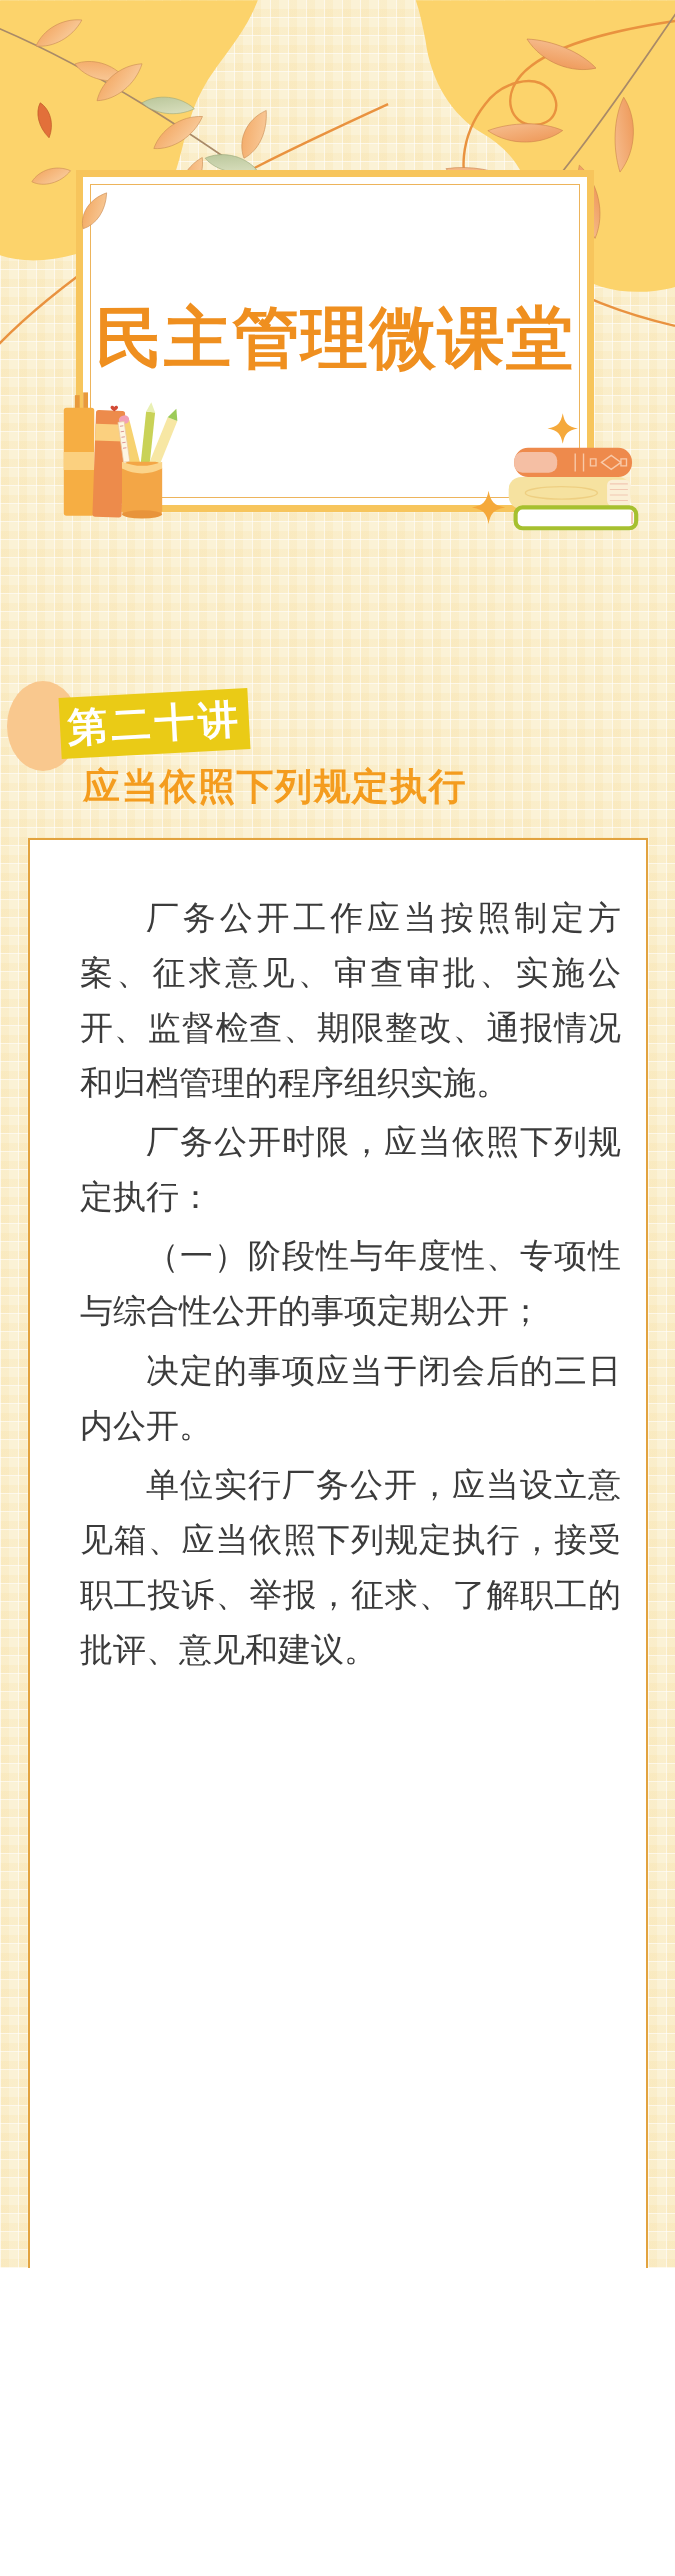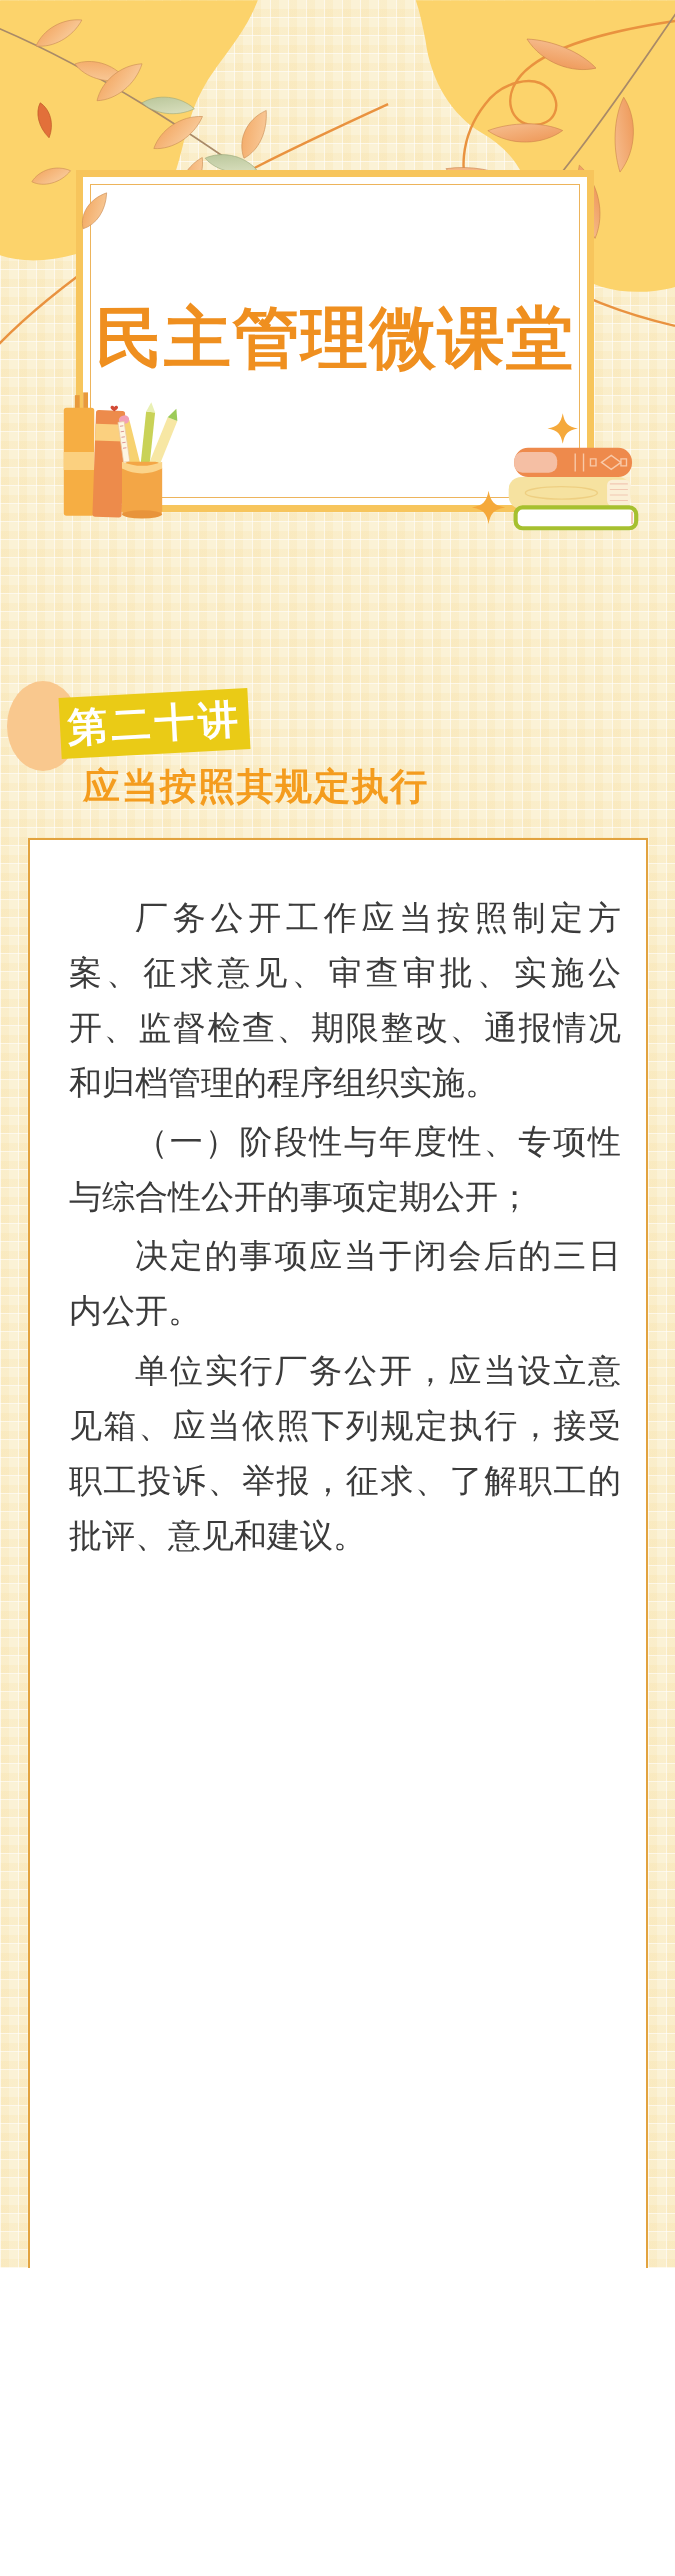--- a/index.html
+++ b/index.html
@@ -30,21 +30,21 @@
   .lecture-badge{position:absolute;left:60px;top:693px;width:189px;height:61px;
     background:#EACB16;transform:rotate(-3deg);display:flex;align-items:center;justify-content:center;
     z-index:2;}
   .lecture-badge span{font-size:40px;font-weight:bold;color:#ffffff;letter-spacing:3.5px;white-space:nowrap;}
   .section-subtitle{position:absolute;left:83px;top:762px;font-size:37px;font-weight:bold;
     color:#F49C1E;letter-spacing:1.4px;white-space:nowrap;z-index:2;}
 
   
   .content-card{position:absolute;left:28px;top:838px;width:620px;height:1566px;
     box-sizing:border-box;background:#ffffff;border:2.1px solid #E2A33F;
-    padding:50px 25px 0 39px;z-index:2;}
+    padding:50px 25px 0 50px;z-index:2;}
   .content-card p{margin:0 0 4.2px 0;font-size:33px;line-height:55px;color:#3B3B3B;
     text-align:justify;text-indent:2em;}
 
   
   .end-label{position:absolute;left:0;top:2460px;width:100%;text-align:center;
     font-size:32px;font-weight:normal;color:#F6A93C;letter-spacing:4.2px;z-index:2;}
 </style>
 </head>
 <body>
 
@@ -179,24 +179,25 @@
     <g fill="#F5A93B">
       <path transform="translate(812,618)" d="M0,-22 C3,-7 7,-3 22,0 C7,3 3,7 0,22 C-3,7 -7,3 -22,0 C-7,-3 -3,-7 0,-22 Z"></path>
       <path transform="translate(705,732)" d="M0,-24 C3,-8 8,-3 24,0 C8,3 3,8 0,24 C-3,8 -8,3 -24,0 C-8,-3 -3,-8 0,-24 Z"></path>
     </g>
   </svg>
 
   <div class="accent-ellipse"></div>
   <div class="lecture-badge">
     <span>第二十讲</span>
   </div>
-  <div class="section-subtitle">应当按照其规定执行</div>
+  <div class="section-subtitle">应当依照下列规定执行</div>
 
   <div class="content-card">
     <p>厂务公开工作应当按照制定方案、征求意见、审查审批、实施公开、监督检查、期限整改、通报情况和归档管理的程序组织实施。</p>
+    <p>厂务公开时限，应当依照下列规定执行：</p>
     <p>（一）阶段性与年度性、专项性与综合性公开的事项定期公开；</p>
     <p>决定的事项应当于闭会后的三日内公开。</p>
     <p>单位实行厂务公开，应当设立意见箱、应当依照下列规定执行，接受职工投诉、举报，征求、了解职工的批评、意见和建议。</p>
   </div>
 
   <div class="end-label">— END—</div>
 
 </div>
 
 

